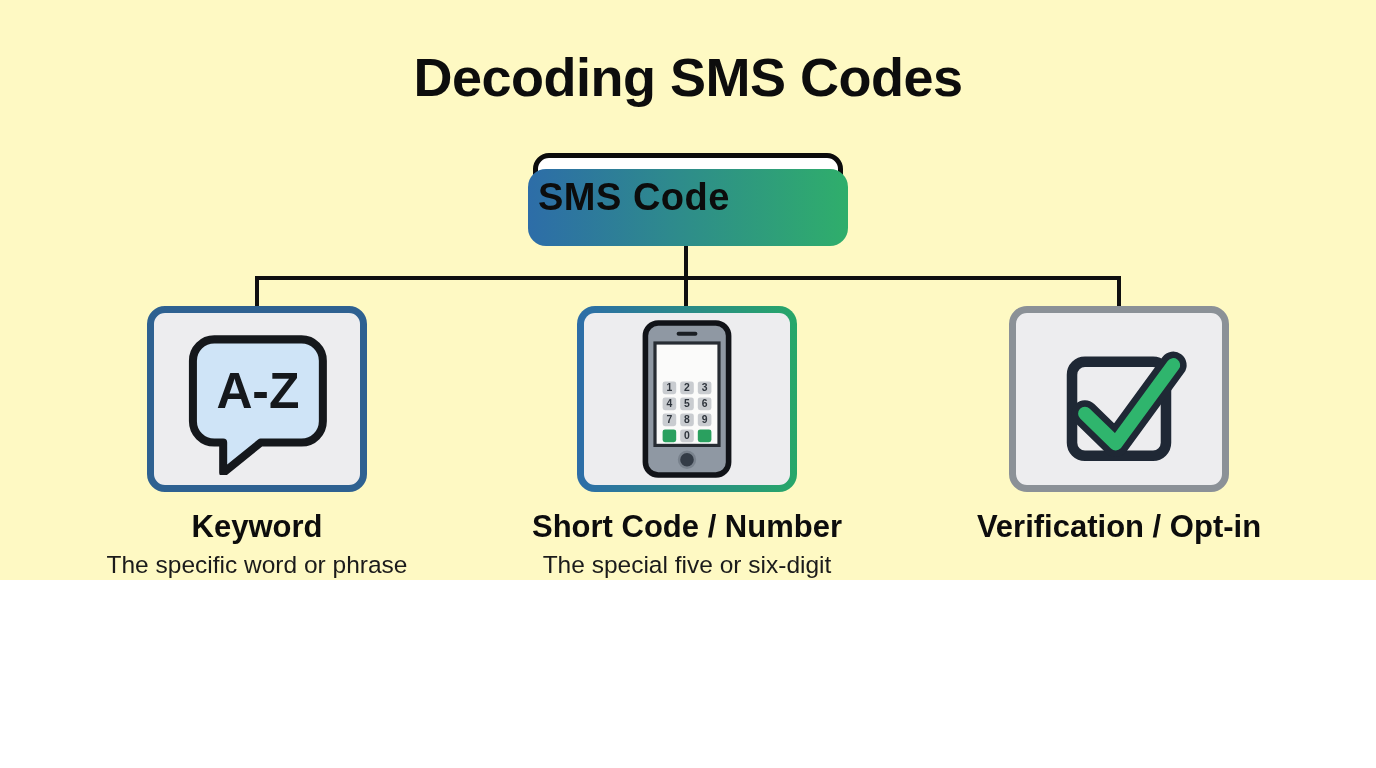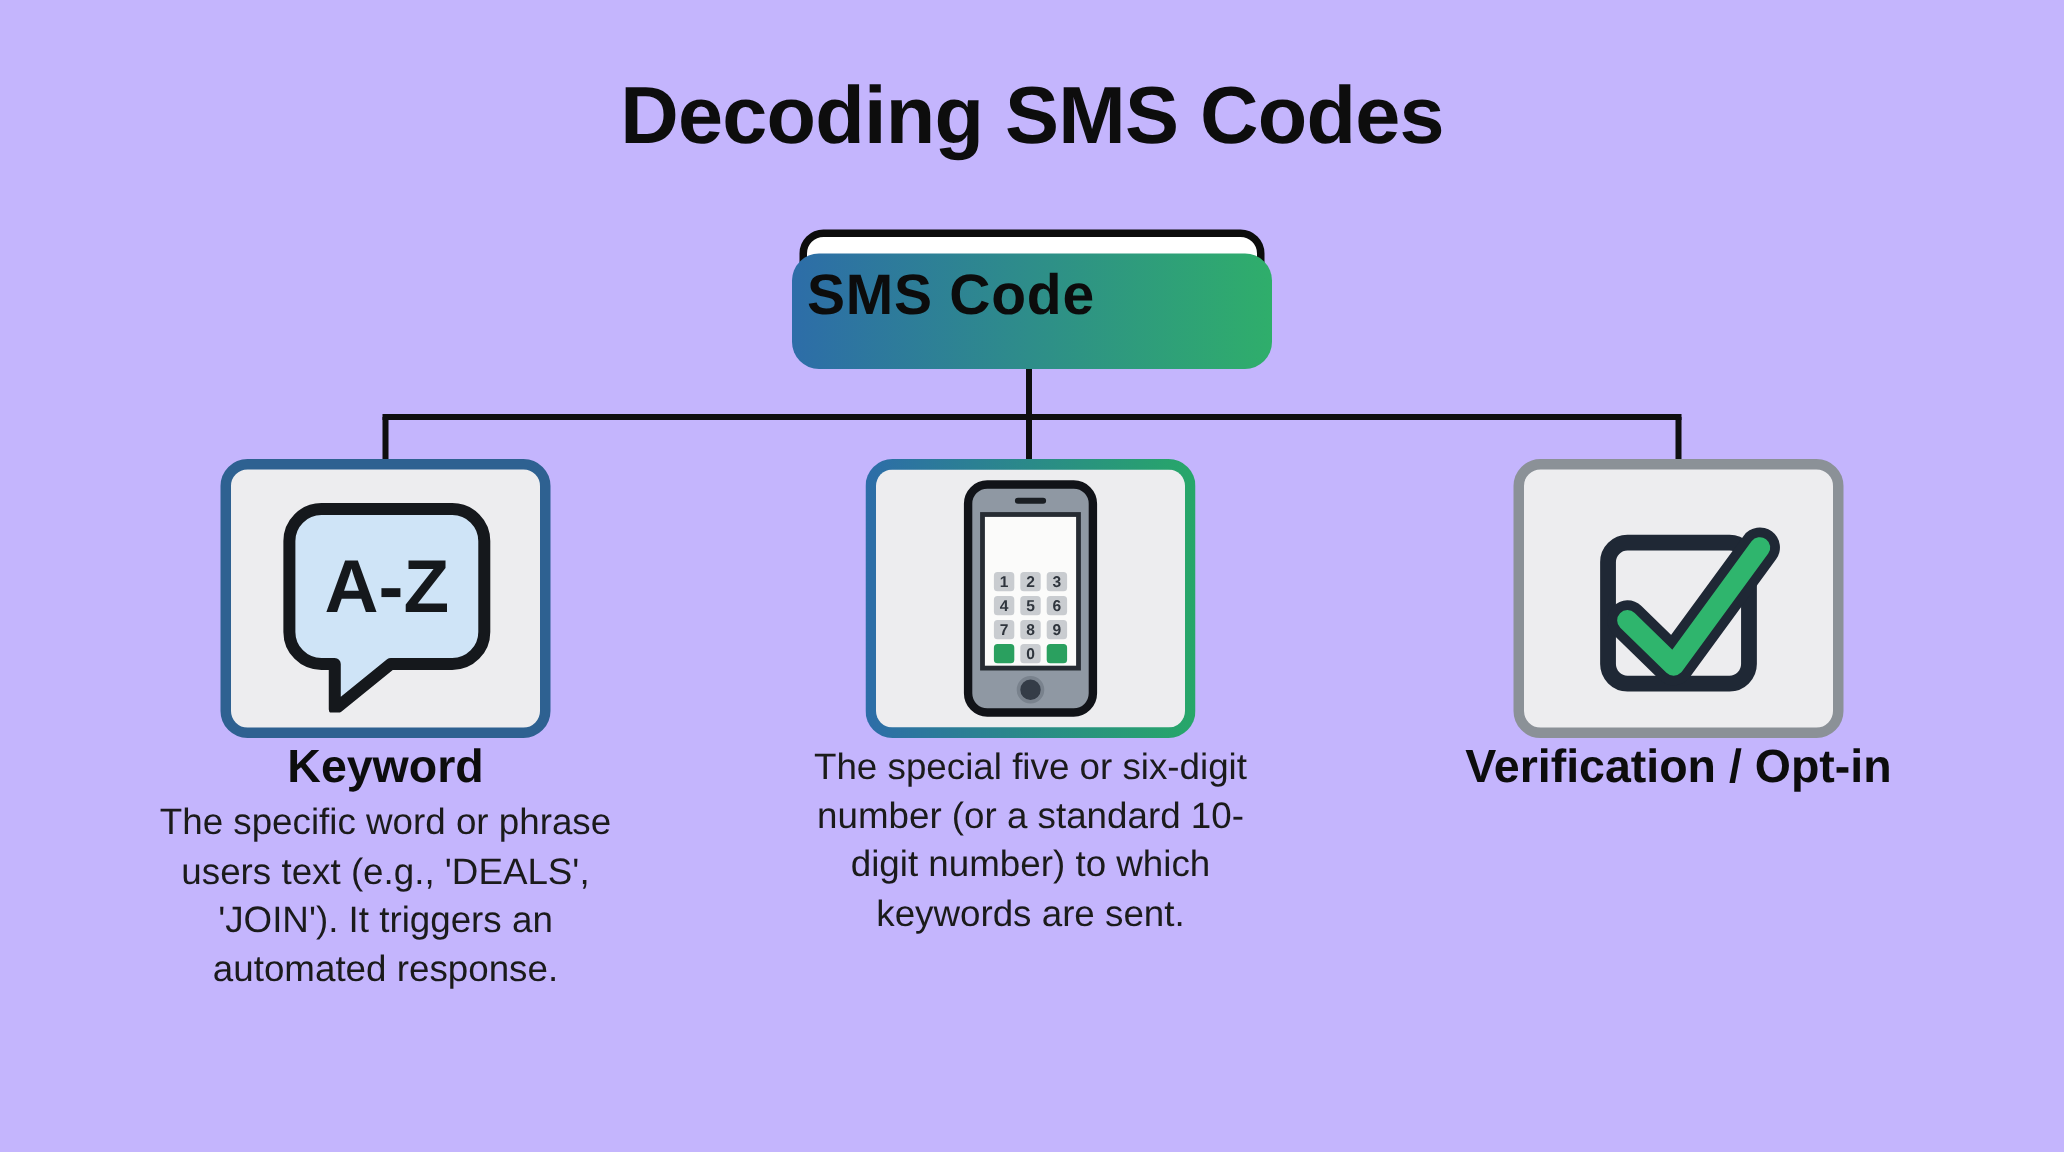--- a/index.html
+++ b/index.html
@@ -1,20 +1,20 @@
 <!DOCTYPE html>
 <html><head>
 <meta charset="utf-8">
 <style>
   * { margin:0; padding:0; box-sizing:border-box; }
   html,body { background:#ffffff; }
   .canvas {
     position:relative;
-    width:1376px; height:768px;
-    background:#c4b5fd;
+    width:1376px; height:580px;
+    background:#fef9c3;
     overflow:hidden;
     font-family:"Liberation Sans", sans-serif;
     color:#111;
   }
   .title {
     position:absolute; top:46px; left:0; width:100%;
     text-align:center;
     font-size:54px; font-weight:bold; letter-spacing:-0.5px;
     color:#0d0d0d;
   }
@@ -61,21 +61,21 @@
   }
   .card-blue { border:7px solid #2e6191; }
   .card-gradient {
     border:7px solid transparent;
     background:
       linear-gradient(#ededef,#ededef) padding-box,
       linear-gradient(90deg,#2d6da8 0%, #27a769 100%) border-box;
   }
   .card-gray { border:7px solid #8b9197; }
   .branch-heading {
-    margin-top:1px;
+    margin-top:17px;
     font-size:31px; font-weight:bold; color:#0d0d0d;
     text-align:center; white-space:nowrap;
   }
   .branch-desc {
     margin-top:4px;
     font-size:24.5px; line-height:1.33; color:#1b1b1b;
     text-align:center;
     white-space:pre-line;
   }
   .icon { display:block; }
@@ -138,20 +138,21 @@
           <text x="60" y="110.5">5</text>
           <text x="82" y="110.5">6</text>
           <text x="38" y="130.5">7</text>
           <text x="60" y="130.5">8</text>
           <text x="82" y="130.5">9</text>
           <text x="60" y="150.5">0</text>
         </g>
         <circle cx="60" cy="176" r="10" fill="#343c47" stroke="#79828d" stroke-width="3"></circle>
       </svg>
     </div>
+    <div class="branch-heading">Short Code / Number</div>
     <div class="branch-desc">The special five or six-digit
 number (or a standard 10-
 digit number) to which
 keywords are sent.</div>
   </div>
 
   <div class="branch branch-verify">
     <div class="card card-gray">
       <svg class="icon" width="162" height="162" viewBox="0 0 200 200">
         <rect x="42" y="54" width="116" height="116" rx="16" fill="none" stroke="#1f2835" stroke-width="13"></rect>

